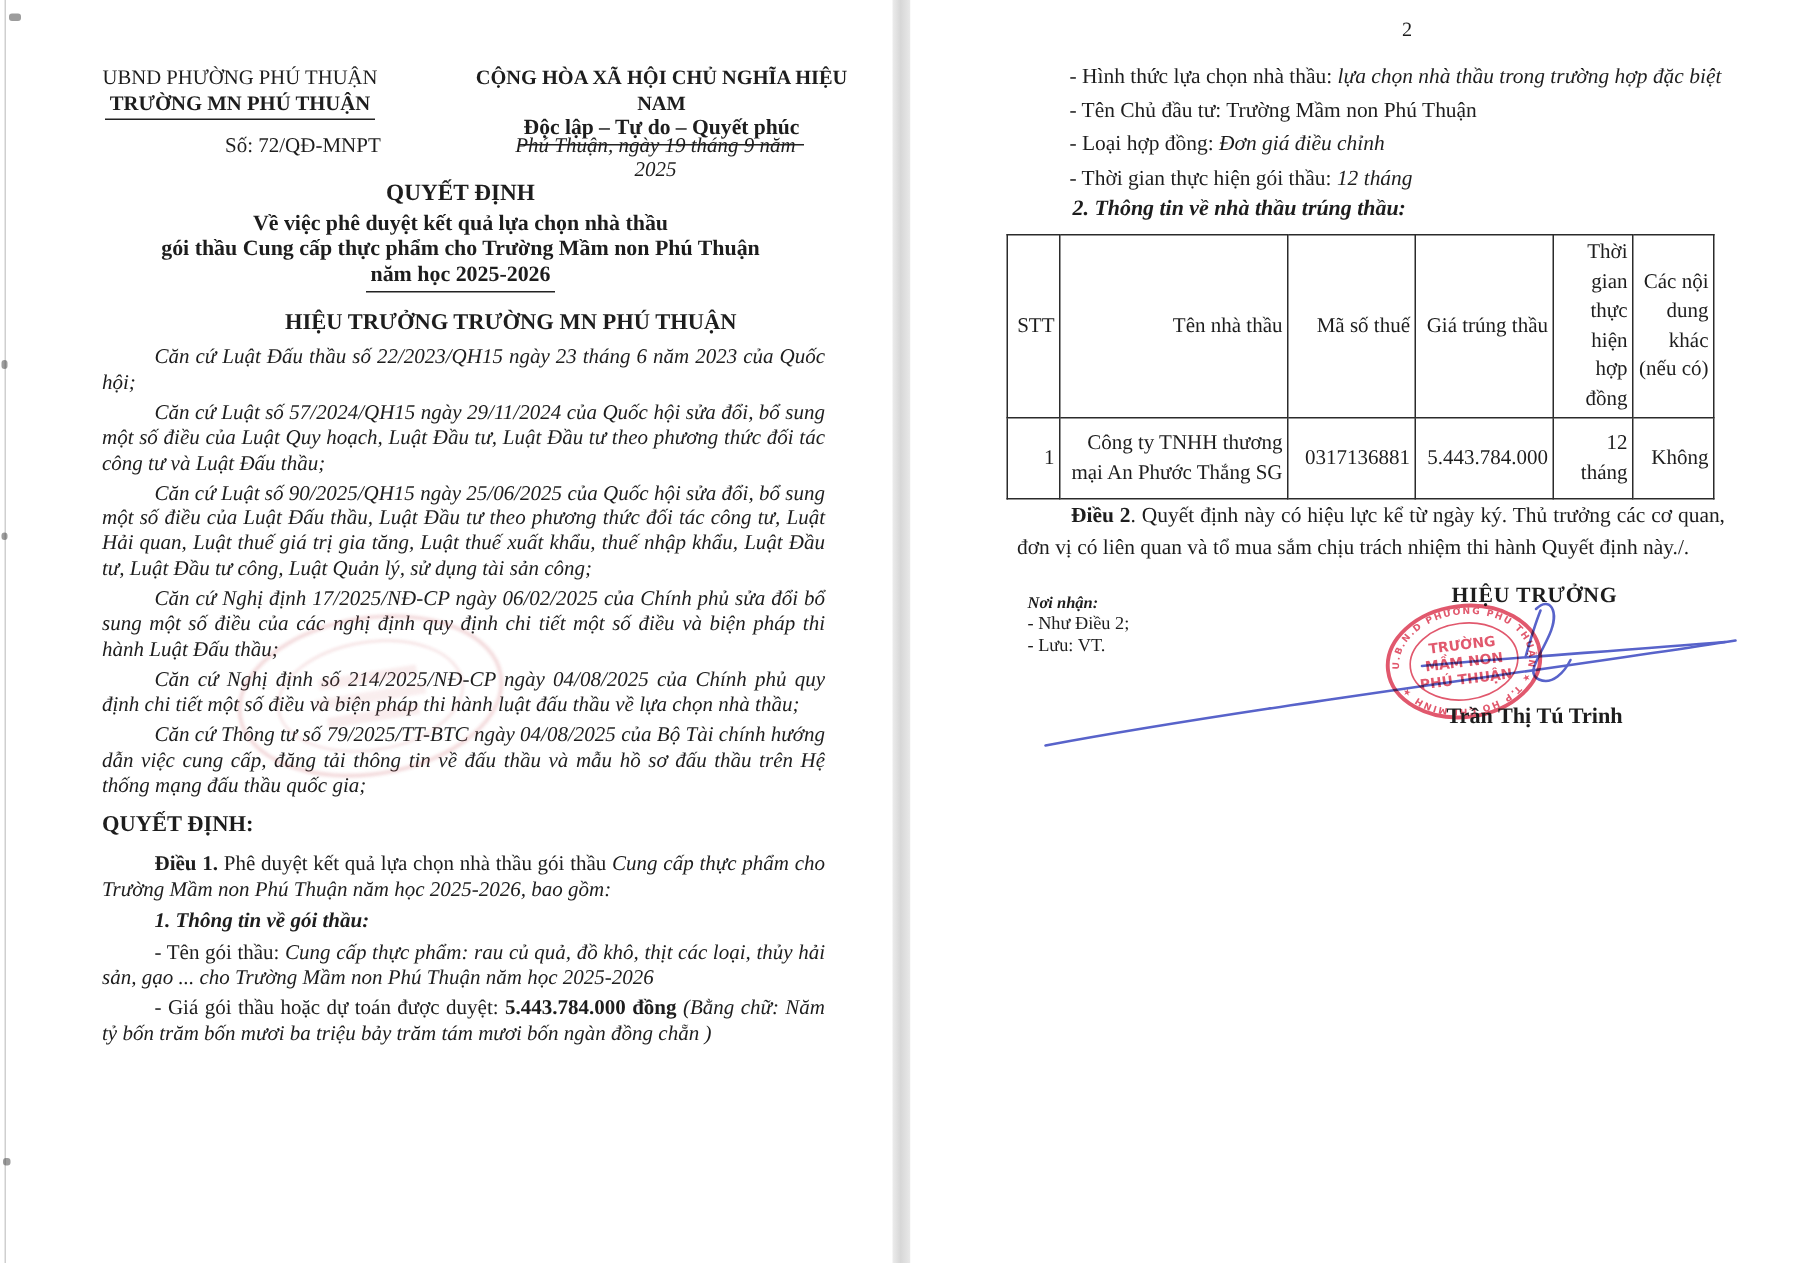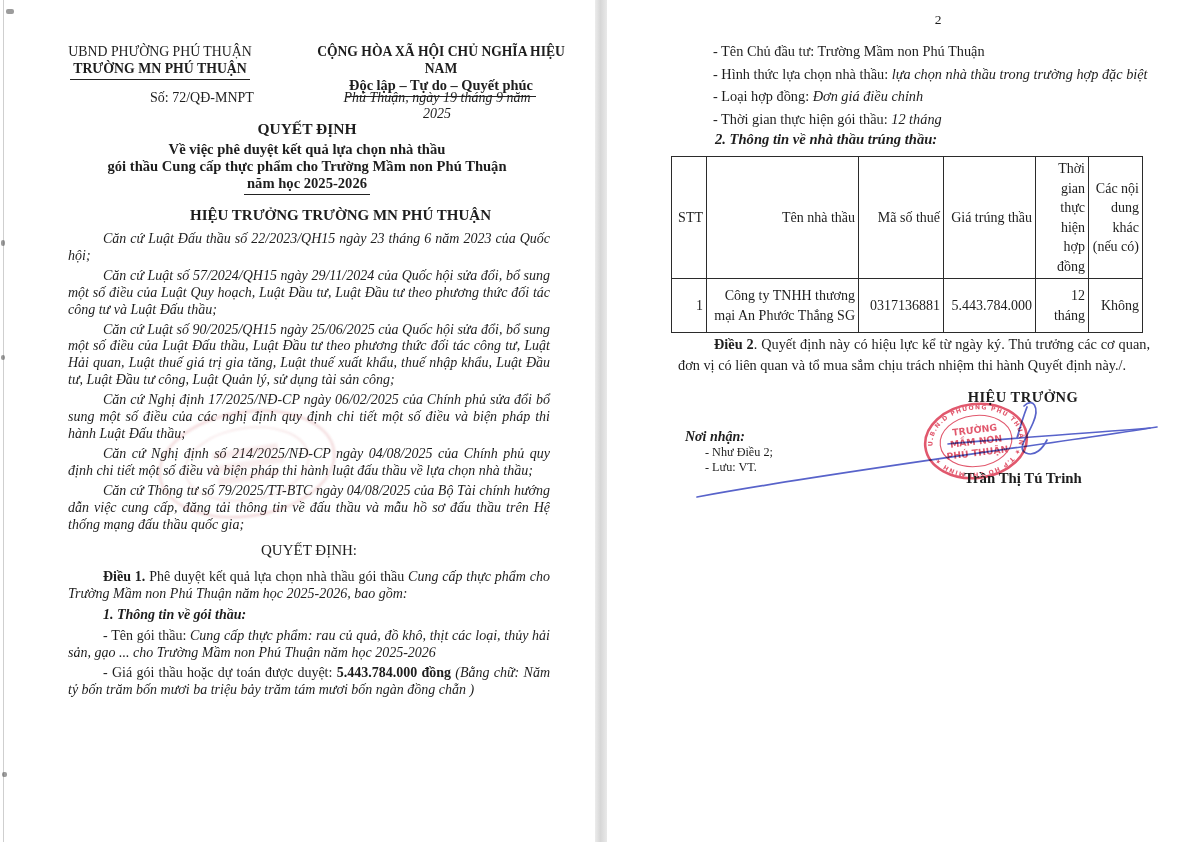--- a/index.html
+++ b/index.html
@@ -27,40 +27,40 @@
   .date{left:328px;top:90px;width:218px;font-size:14px;}
 
   .title{left:52px;top:120px;width:510px;}
   .title .t1{font-size:15.5px;font-weight:bold;margin-bottom:3px;}
   .title .t2{font-size:14.6px;font-weight:bold;line-height:17px;}
   .ht-head{left:88px;top:207px;width:505px;font-size:15px;font-weight:bold;}
 
   .body-col{left:68px;top:231px;width:482px;font-size:14px;line-height:16.9px;text-align:justify;}
   .body-col p{margin:0 0 3px 0;text-indent:35px;}
   .body-col p.cc{font-style:italic;}
-  .qd2{text-align:center;font-weight:normal;font-style:normal;font-size:15px;
+  .qd2{text-align:left;font-weight:bold;font-style:normal;font-size:15px;
        margin:9px 0 10px 0 !important;text-indent:0 !important;}
   .sec-head{font-weight:bold;font-style:italic;margin:4px 0 4px 0 !important;}
 
   .pnum{left:316px;top:12px;width:30px;font-size:13.5px;}
   .rlist{left:71px;top:40px;width:475px;font-size:14.3px;line-height:22.6px;}
   .rlist div{text-indent:35px;}
   .rhead2{left:71px;top:131px;width:475px;font-size:14.6px;font-weight:bold;font-style:italic;text-indent:37px;}
 
   table.award{position:absolute;left:64px;top:156px;border-collapse:collapse;table-layout:fixed;}
   table.award td{border:1.2px solid #2b2b2b;text-align:right;vertical-align:middle;
                  font-size:14px;line-height:19.5px;padding:2px 3px;}
   tr.hdr td{height:113px;}
   tr.dat td{height:49px;}
 
   .dieu2{left:71px;top:334px;width:472px;font-size:14.3px;line-height:20.6px;
          text-align:justify;text-indent:36px;}
   .noinhan{left:78px;top:396px;width:200px;}
-  .noinhan .h{font-size:14px;font-weight:bold;font-style:italic;margin-top:33px;}
-  .noinhan .it{font-size:12.2px;line-height:14.6px;margin-left:20px;}
+  .noinhan .h{font-size:11px;font-weight:bold;font-style:italic;}
+  .noinhan .it{font-size:12.2px;line-height:14.6px;}
   .sig-title{left:300px;top:389px;width:232px;font-size:14.5px;font-weight:bold;letter-spacing:.5px;}
   .sig-name{left:316px;top:470px;width:200px;font-size:14.8px;font-weight:bold;}
 
   .stamp-svg{left:310px;top:396px;opacity:.88;mix-blend-mode:multiply;}
   .sign-svg{left:80px;top:393px;opacity:.92;}
   .faint-stamp{left:152px;top:404px;opacity:.75;}
 </style>
 </head>
 <body>
 
@@ -119,22 +119,22 @@
       </g>
     </svg>
   </div>
 
   <div class="gutter"></div>
 
   <div class="page page-right">
     <div class="abs pnum ctr">2</div>
 
     <div class="abs rlist">
+      <div><span>- Hình thức lựa chọn nhà thầu: </span><span class="i">lựa chọn nhà thầu trong trường hợp đặc biệt</span></div>
       <div><span>- Tên Chủ đầu tư: </span><span>Trường Mầm non Phú Thuận</span></div>
-      <div><span>- Hình thức lựa chọn nhà thầu: </span><span class="i">lựa chọn nhà thầu trong trường hợp đặc biệt</span></div>
       <div><span>- Loại hợp đồng: </span><span class="i">Đơn giá điều chỉnh</span></div>
       <div><span>- Thời gian thực hiện gói thầu: </span><span class="i">12 tháng</span></div>
     </div>
 
     <div class="abs rhead2">2. Thông tin về nhà thầu trúng thầu:</div>
 
     <table class="award">
       <colgroup>
         <col style="width:35px">
           <col style="width:152px">

